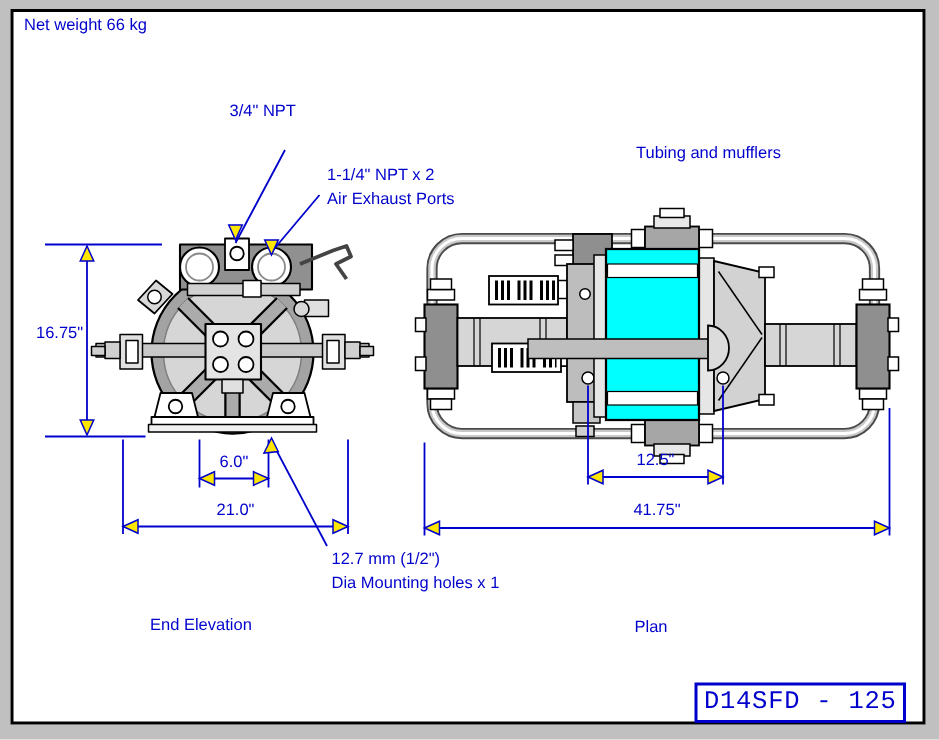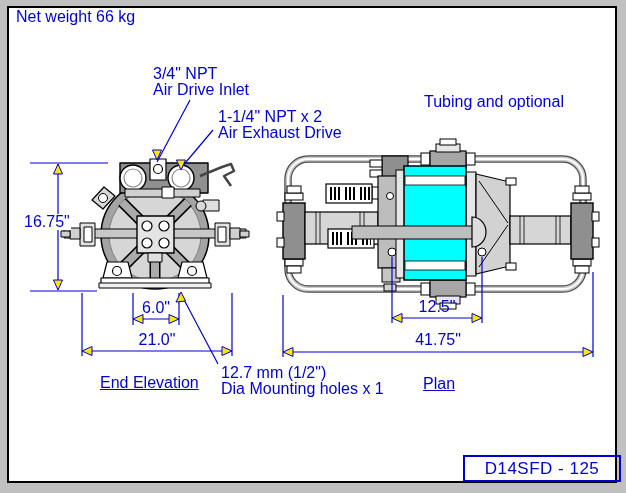--- a/index.html
+++ b/index.html
@@ -7,31 +7,31 @@
     width:626px;height:493px;position:relative;overflow:hidden;
     background:#C0C0C0;
     font-family:"Liberation Sans", sans-serif;
   }
   .panel{
     position:absolute;left:7px;top:6px;width:610px;height:477px;
     background:#FFFFFF;border:2px solid #000;box-sizing:border-box;
   }
   svg.linework{position:absolute;left:0;top:0;}
   .lbl{
-    position:absolute;color:#0000CC;font-size:16px;line-height:16px;
+    position:absolute;color:#0000CC;font-size:11px;line-height:16px;
     white-space:nowrap;
   }
   .dim{transform:translateX(-50%);}
-  .ul{text-decoration:underline;}
+  .ul{margin-top:34px;}
   .bgw{background:#FFFFFF;padding:0 1px;}
   .model-box{
-    position:absolute;left:463px;top:455px;width:158px;height:27px;
+    position:absolute;left:463px;top:455px;width:141px;height:27px;
     border:2px solid #0000CC;box-sizing:border-box;
     color:#0000CC;font-size:17px;letter-spacing:0.5px;
-    display:flex;align-items:center;justify-content:center;
+    display:flex;align-items:center;justify-content:center;font-family:Liberation Mono, monospace;
   }
 </style>
 </head>
 <body>
 
 <div class="panel"></div>
 
 <svg class="linework" width="626" height="493" viewBox="0 0 626 493">
 
   <g stroke-linejoin="round">
@@ -258,30 +258,29 @@
     <polygon points="157,160 152.5,150 161.5,150"></polygon>
     <polygon points="181,170 176.5,160 185.5,160"></polygon>
     <polygon points="181,292 176,302 185.5,301"></polygon>
   </g>
 </svg>
 
 <div class="lbl" style="left:16px;top:9px;">Net weight 66 kg</div>
 
 <div class="lbl" style="left:153px;top:66px;">
   <div>3/4" NPT</div>
-  <div>Air Drive Inlet</div>
 </div>
 
 <div class="lbl" style="left:218px;top:109px;">
   <div>1-1/4" NPT x 2</div>
-  <div>Air Exhaust Drive</div>
+  <div>Air Exhaust Ports</div>
 </div>
 
 <div class="lbl" style="left:424px;top:94px;">
-  <div>Tubing and optional</div>
+  <div>Tubing and mufflers</div>
 </div>
 
 <div class="lbl" style="left:221px;top:365px;">
   <div>12.7 mm (1/2")</div>
   <div>Dia Mounting holes x 1</div>
 </div>
 
 <div class="lbl bgw" style="left:23px;top:214px;">16.75"</div>
 <div class="lbl dim" style="left:156px;top:300px;">6.0"</div>
 <div class="lbl dim" style="left:157px;top:332px;">21.0"</div>

